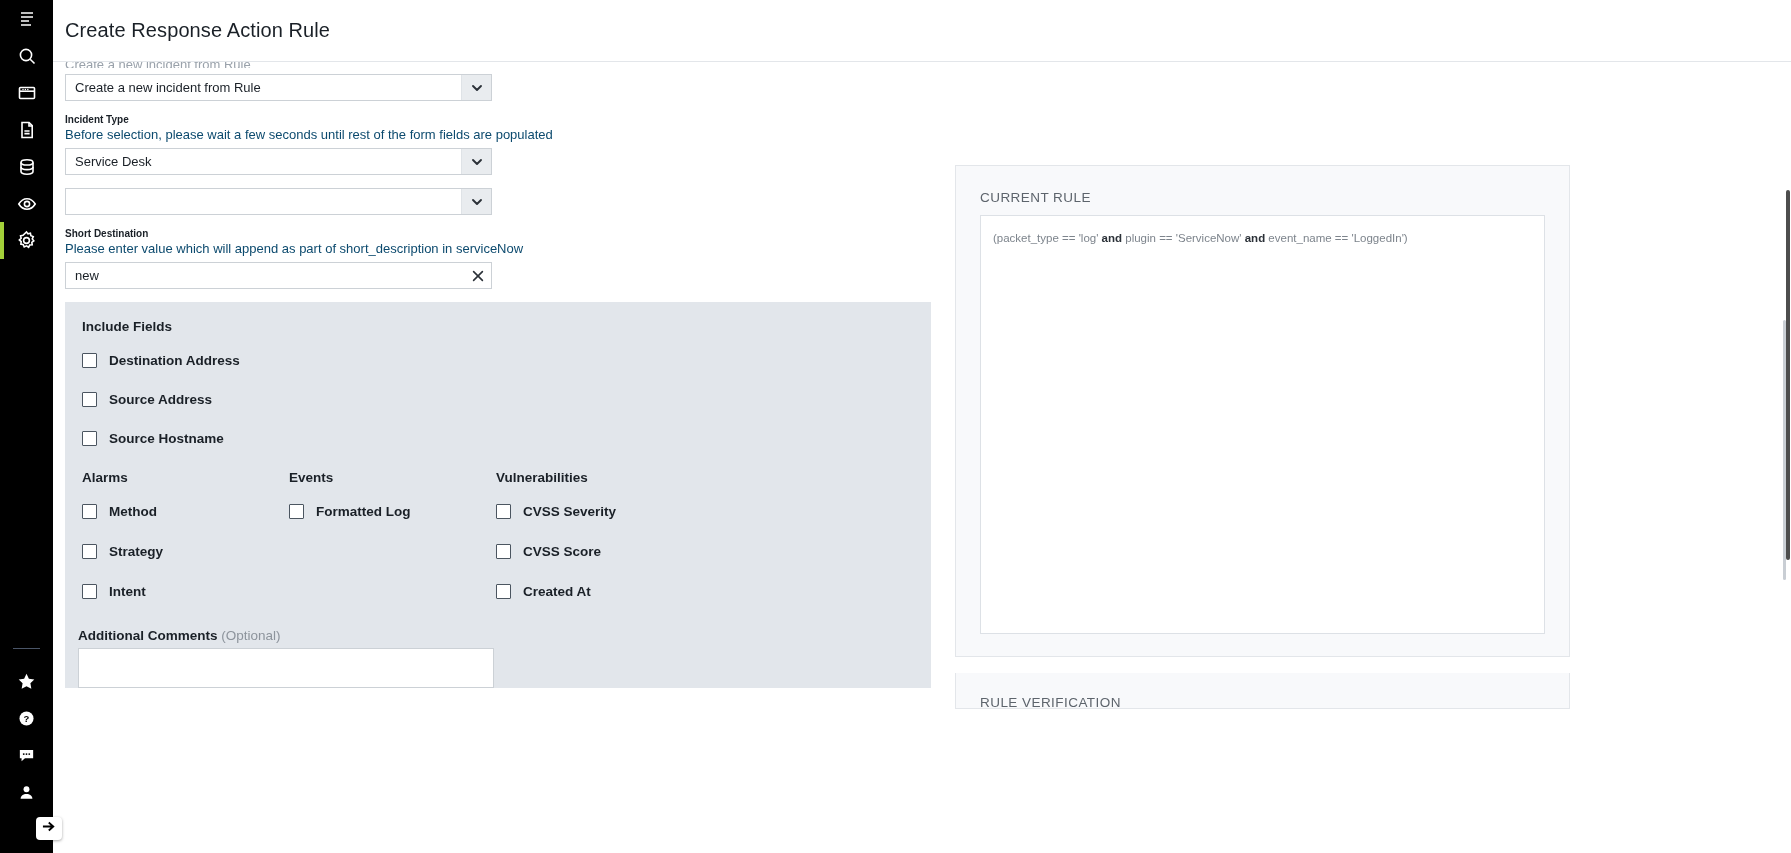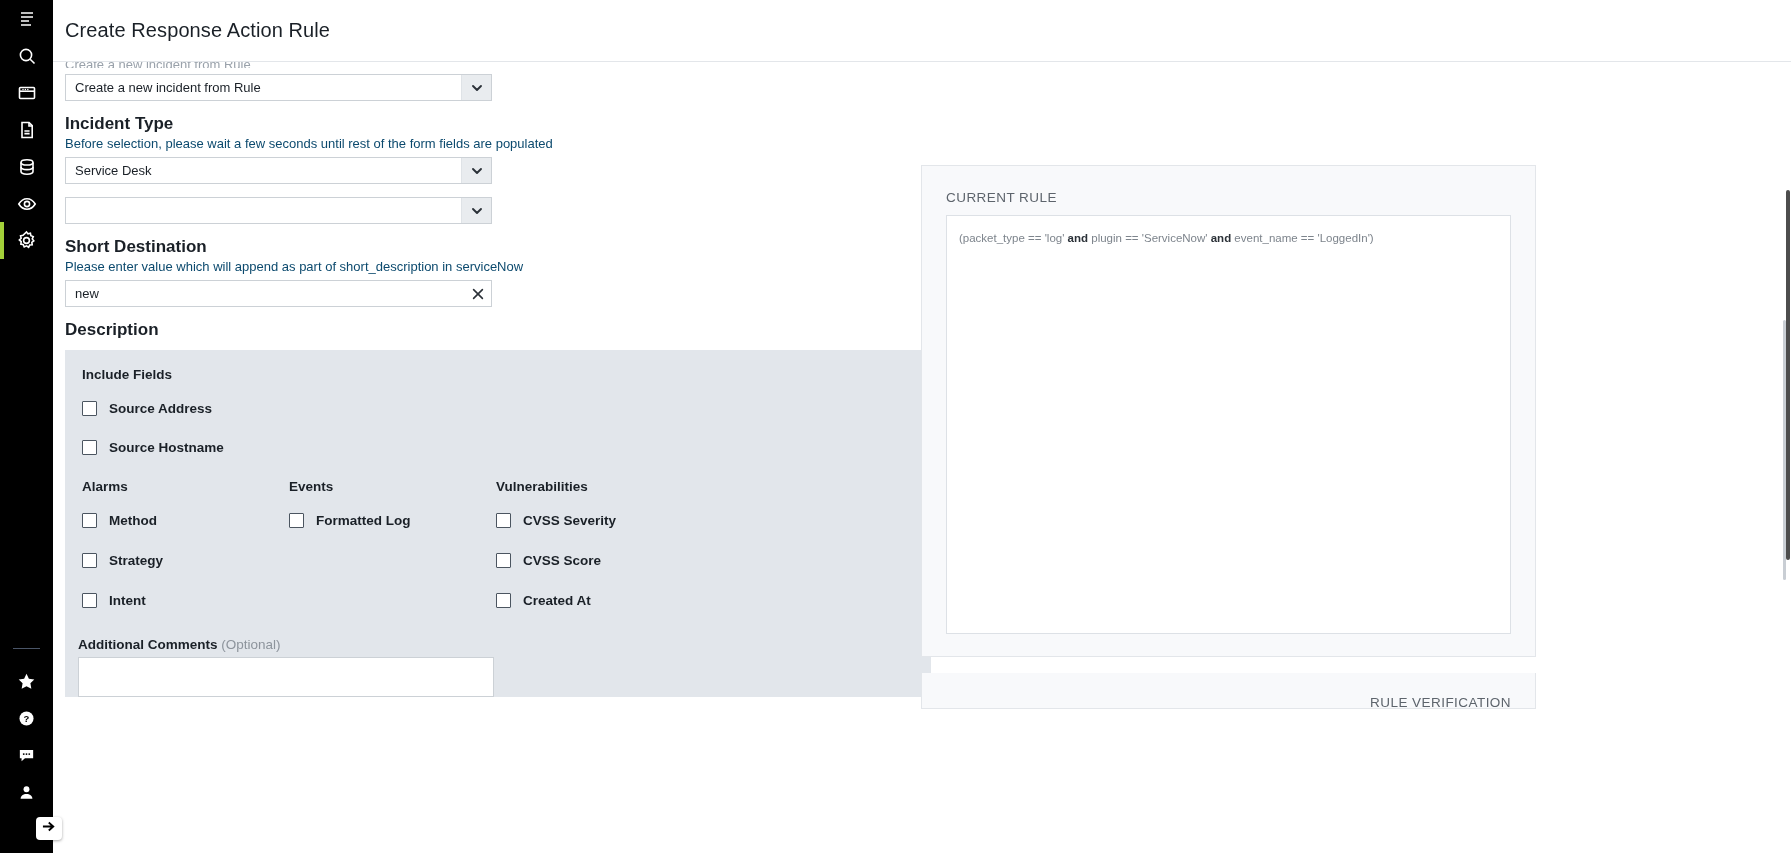--- a/index.html
+++ b/index.html
@@ -127,21 +127,21 @@
     height: 10px;
     overflow: hidden;
     line-height: 14px;
     margin: 0 0 2px 0;
     position: relative;
     top: -4px;
   }
 
   .field { margin-bottom: 13px; }
   .field-label {
-    font-size: 17px;
+    font-size: 10px;
     font-weight: bold;
     color: #1a2027;
     margin-bottom: 2px;
     display: block;
   }
   .field-label .opt {
     font-weight: normal;
     color: #8d949c;
   }
   .field-help {
@@ -264,21 +264,21 @@
   .addl-box {
     width: 416px;
     height: 40px;
     border: 1px solid #ccd1d6;
     background: #ffffff;
   }
 
   
   .rulecol {
     position: absolute;
-    left: 868px;
+    left: 902px;
     top: 103px;
     width: 615px;
   }
   .rule-card {
     background: #f8f9fb;
     border: 1px solid #e3e6ea;
     padding: 24px 24px 22px 24px;
   }
   .rule-card-title {
     font-size: 13.5px;
@@ -300,21 +300,20 @@
   }
   .rule-expr b { color: #2b3138; font-weight: bold; }
   .rule-card2 {
     background: #f8f9fb;
     border: 1px solid #e3e6ea;
     border-top: none;
     margin-top: 16px;
     padding: 22px 24px 0 24px;
     height: 36px;
     overflow: hidden;
-    text-align: right;
   }
   .rule-card2 .rule-card-title { margin-bottom: 0; }
 
   
   .footer {
     position: absolute;
     left: 0; right: 0; bottom: 0;
     height: 64px;
     background: #ffffff;
     border-top: 1px solid #e3e6ea;
@@ -579,25 +578,28 @@
             <div class="inputwrap">
               <span class="val">new</span>
               <span class="clear">
                 <svg width="12" height="12" viewBox="0 0 12 12">
                     <path d="M1.6 1.6l8.8 8.8M10.4 1.6l-8.8 8.8" stroke="#2b3138" stroke-width="1.6" stroke-linecap="round"></path>
                   </svg>
               </span>
             </div>
           </div>
 
-          <div class="field-label" style="margin-bottom:10px;">Description</div>
 
           <div class="desc-panel">
             <div class="panel-h">Include Fields</div>
 
+            <div class="cb-row">
+              <span class="cb"></span>
+              <span class="cb-label">Destination Address</span>
+            </div>
             <div class="cb-row">
               <span class="cb"></span>
               <span class="cb-label">Source Address</span>
             </div>
             <div class="cb-row">
               <span class="cb"></span>
               <span class="cb-label">Source Hostname</span>
             </div>
 
             <div class="cols">

